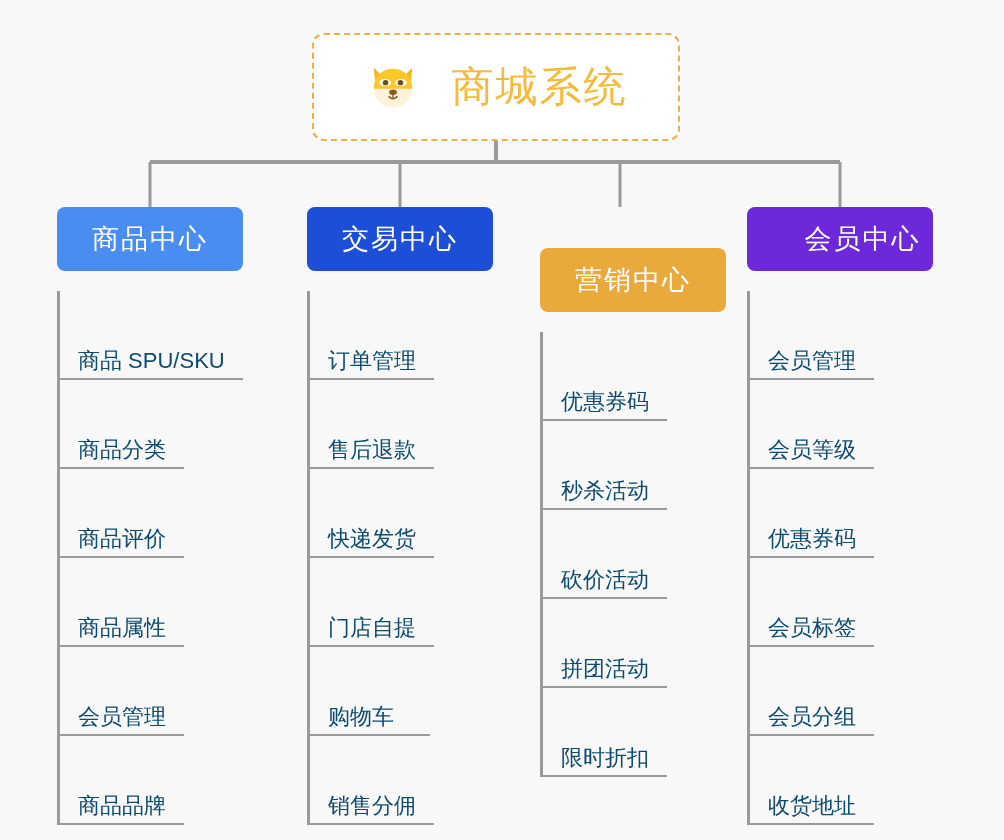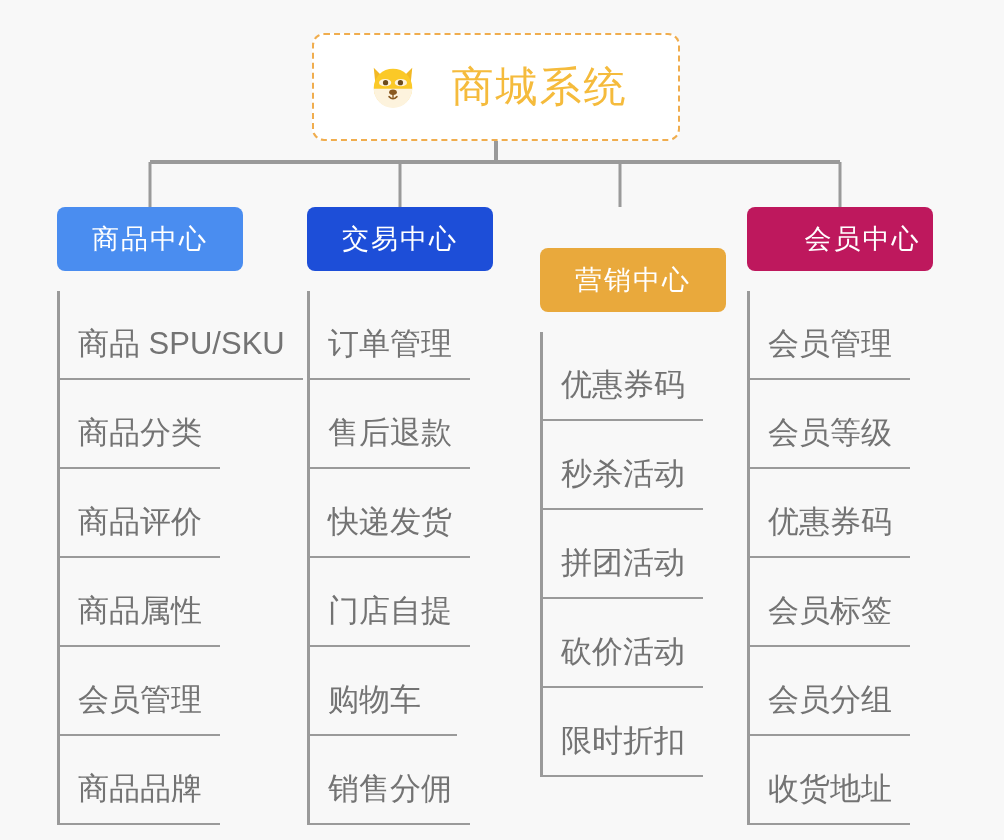--- a/index.html
+++ b/index.html
@@ -85,23 +85,23 @@
   }
   .leaf {
     position: relative;
     height: 89px;
     box-sizing: border-box;
     display: flex;
     align-items: flex-end;
   }
   .leaf-label {
     display: inline-block;
-    padding: 0 18px 16px 18px;
-    font-size: 31px;
-    color: #737373;
+    padding: 0 18px 5px 18px;
+    font-size: 22px;
+    color: #0c4a6e;
     line-height: 1.15;
     white-space: nowrap;
     border-bottom: 2px solid #9a9a9a;
     margin-left: -16px;
     box-sizing: content-box;
   }
   .leaf-label.narrow { padding-right: 36px; }
 
   
 </style>
@@ -188,32 +188,32 @@
       <div class="branch" style="left: 540px; width: 186px; margin-top: 41px;">
         <div class="branch-header" style="background: rgb(233, 169, 60);">营销中心</div>
         <div class="branch-items" style="border-left-color: rgb(154, 154, 154);">
           <div class="leaf">
             <span class="leaf-label" style="border-bottom-color: rgb(154, 154, 154);">优惠券码</span>
           </div>
           <div class="leaf">
             <span class="leaf-label" style="border-bottom-color: rgb(154, 154, 154);">秒杀活动</span>
           </div>
           <div class="leaf">
+            <span class="leaf-label" style="border-bottom-color: rgb(154, 154, 154);">砍价活动</span>
+          </div>
+          <div class="leaf">
             <span class="leaf-label" style="border-bottom-color: rgb(154, 154, 154);">拼团活动</span>
           </div>
           <div class="leaf">
-            <span class="leaf-label" style="border-bottom-color: rgb(154, 154, 154);">砍价活动</span>
-          </div>
-          <div class="leaf">
             <span class="leaf-label" style="border-bottom-color: rgb(154, 154, 154);">限时折扣</span>
           </div>
         </div>
       </div>
       <div class="branch" style="left: 747px; width: 186px;">
-        <div class="branch-header" style="background: #be185d; padding-left: 45px;">会员中心</div>
+        <div class="branch-header" style="background: #6d28d9; padding-left: 45px;">会员中心</div>
         <div class="branch-items" style="border-left-color: rgb(154, 154, 154); text-align: right;">
           <div class="leaf">
             <span class="leaf-label" style="border-bottom-color: rgb(154, 154, 154);">会员管理</span>
           </div>
           <div class="leaf">
             <span class="leaf-label" style="border-bottom-color: rgb(154, 154, 154);">会员等级</span>
           </div>
           <div class="leaf">
             <span class="leaf-label" style="border-bottom-color: rgb(154, 154, 154);">优惠券码</span>
           </div>

